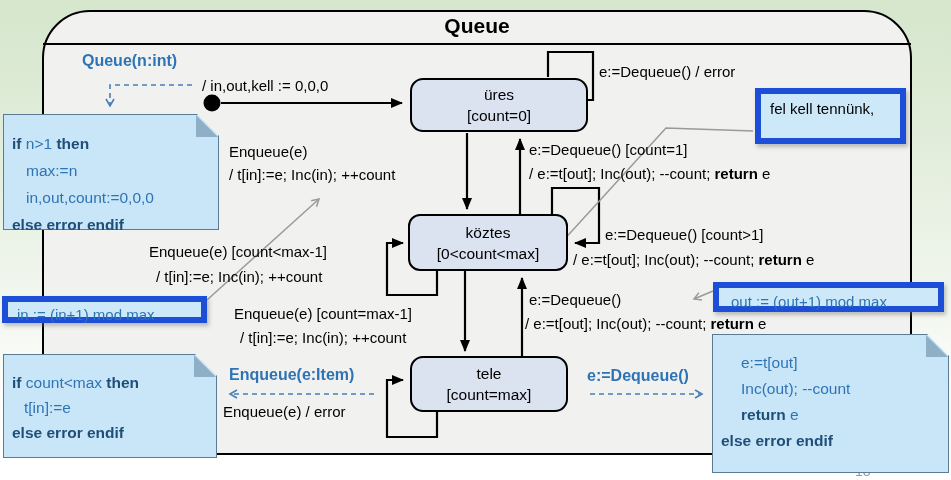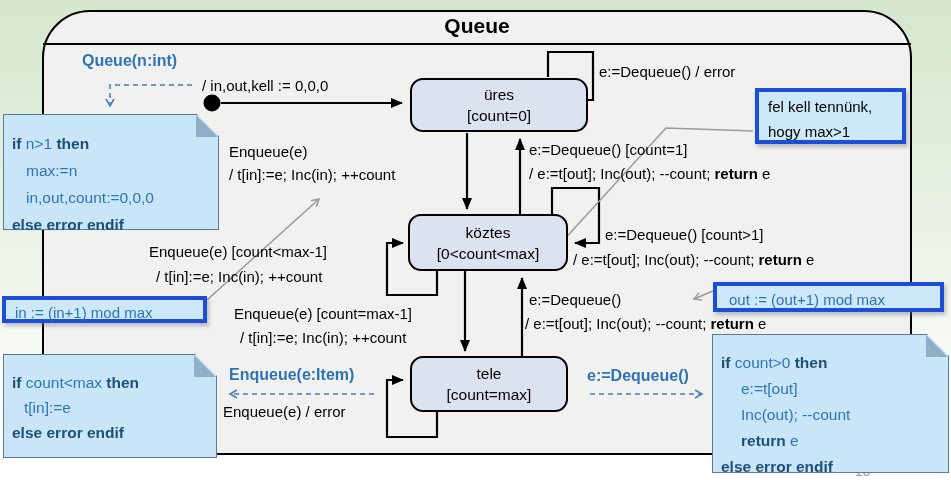--- a/index.html
+++ b/index.html
@@ -30,21 +30,21 @@
     display:flex;flex-direction:column;justify-content:center;align-items:center;
     font-size:15.5px;color:#000;line-height:21px;
   }
   
   .lbl{font-size:15px;color:#000;white-space:nowrap;z-index:3;line-height:19px;}
   .lbl b{font-weight:bold;}
   
   .ev{font-size:16px;font-weight:bold;color:#2E74B5;white-space:nowrap;z-index:3;}
   
   .note-plain{
-    background:#cde9f9;border:4px solid #1d4ed8;box-sizing:border-box;
+    background:#cde9f9;border:6px solid #1d4ed8;box-sizing:border-box;
     color:#2E74B5;font-size:15px;white-space:nowrap;z-index:5;
     box-shadow:2px 3px 4px rgba(120,120,120,.45);
   }
   .note-code{
     background:#c9e6f8;border:1.6px solid #5b7a94;box-sizing:border-box;
     color:#2E74B5;font-size:15.5px;white-space:nowrap;z-index:5;
     box-shadow:3px 4px 6px rgba(90,90,90,.55);
     clip-path:polygon(0 0,calc(100% - 22px) 0,100% 22px,100% 100%,0 100%);
     padding:15px 8px;
   }
@@ -96,21 +96,21 @@
     <path d="M753,131 L666,128 L550,255" marker-end="url(#mgray)"></path>
     <path d="M207,300 L319,199" marker-end="url(#mgray)"></path>
     <path d="M713,291 L694,299" marker-end="url(#mgray)"></path>
   </g>
 </svg>
 
 <div class="abs state" style="left:410px;top:78px;width:178px;height:54px;">
   <div>üres</div>
   <div>[count=0]</div>
 </div>
-<div class="abs state" style="left:408px;top:214px;width:160px;height:57px;">
+<div class="abs state" style="left:408px;top:214px;width:160px;height:57px;border-radius:12px;">
   <div>köztes</div>
   <div>[0&lt;count&lt;max]</div>
 </div>
 <div class="abs state" style="left:410px;top:356px;width:158px;height:56px;">
   <div>tele</div>
   <div>[count=max]</div>
 </div>
 
 <div class="abs ev" style="left:82px;top:52px;">Queue(n:int)</div>
 <div class="abs ev" style="left:229px;top:366px;">Enqueue(e:Item)</div>
@@ -136,21 +136,20 @@
 
 <div class="abs lbl" style="left:529px;top:290px;">e:=Dequeue()</div>
 <div class="abs lbl" style="left:525px;top:314px;"><span>/ e:=t[out]; Inc(out); --count; </span><b>return</b><span> e</span></div>
 
 <div class="abs lbl" style="left:223px;top:402px;">Enqueue(e) / error</div>
 
 <div class="abs pagenum" style="left:855px;top:463px;">18</div>
 
 <div class="abs note-plain black-note" style="left:755px;top:88px;width:151px;height:56px;padding:2px 0 0 9px;line-height:25px;">
   <div>fel kell tennünk,</div>
-  <div>hogy max&gt;1</div>
 </div>
 <div class="abs note-plain" style="left:2px;top:296px;width:205px;height:27px;padding:1px 0 0 9px;line-height:23px;">in := (in+1) mod max</div>
 <div class="abs note-plain" style="left:713px;top:282px;width:231px;height:30px;padding:2px 0 0 12px;line-height:24px;">out := (out+1) mod max</div>
 
 <div class="abs note-code" style="left:3px;top:114px;width:216px;height:116px;line-height:27px;">
   <div class="fold"></div>
   <div><span class="kw">if</span><span> n&gt;1 </span><span class="kw">then</span></div>
   <div style="padding-left:14px;">max:=n</div>
   <div style="padding-left:14px;">in,out,count:=0,0,0</div>
   <div class="kw">else error endif</div>
@@ -158,18 +157,17 @@
 
 <div class="abs note-code" style="left:3px;top:354px;width:214px;height:104px;line-height:25px;">
   <div class="fold"></div>
   <div><span class="kw">if</span><span> count&lt;max </span><span class="kw">then</span></div>
   <div style="padding-left:12px;">t[in]:=e</div>
   <div class="kw">else error endif</div>
 </div>
 
 <div class="abs note-code" style="left:712px;top:334px;width:237px;height:139px;line-height:26px;">
   <div class="fold"></div>
-  <div><span class="kw">if</span><span> count&gt;0 </span><span class="kw">then</span></div>
   <div style="padding-left:20px;">e:=t[out]</div>
   <div style="padding-left:20px;">Inc(out); --count</div>
   <div style="padding-left:20px;"><span class="kw">return</span><span> e</span></div>
   <div class="kw">else error endif</div>
 </div>
 
 </body></html>

